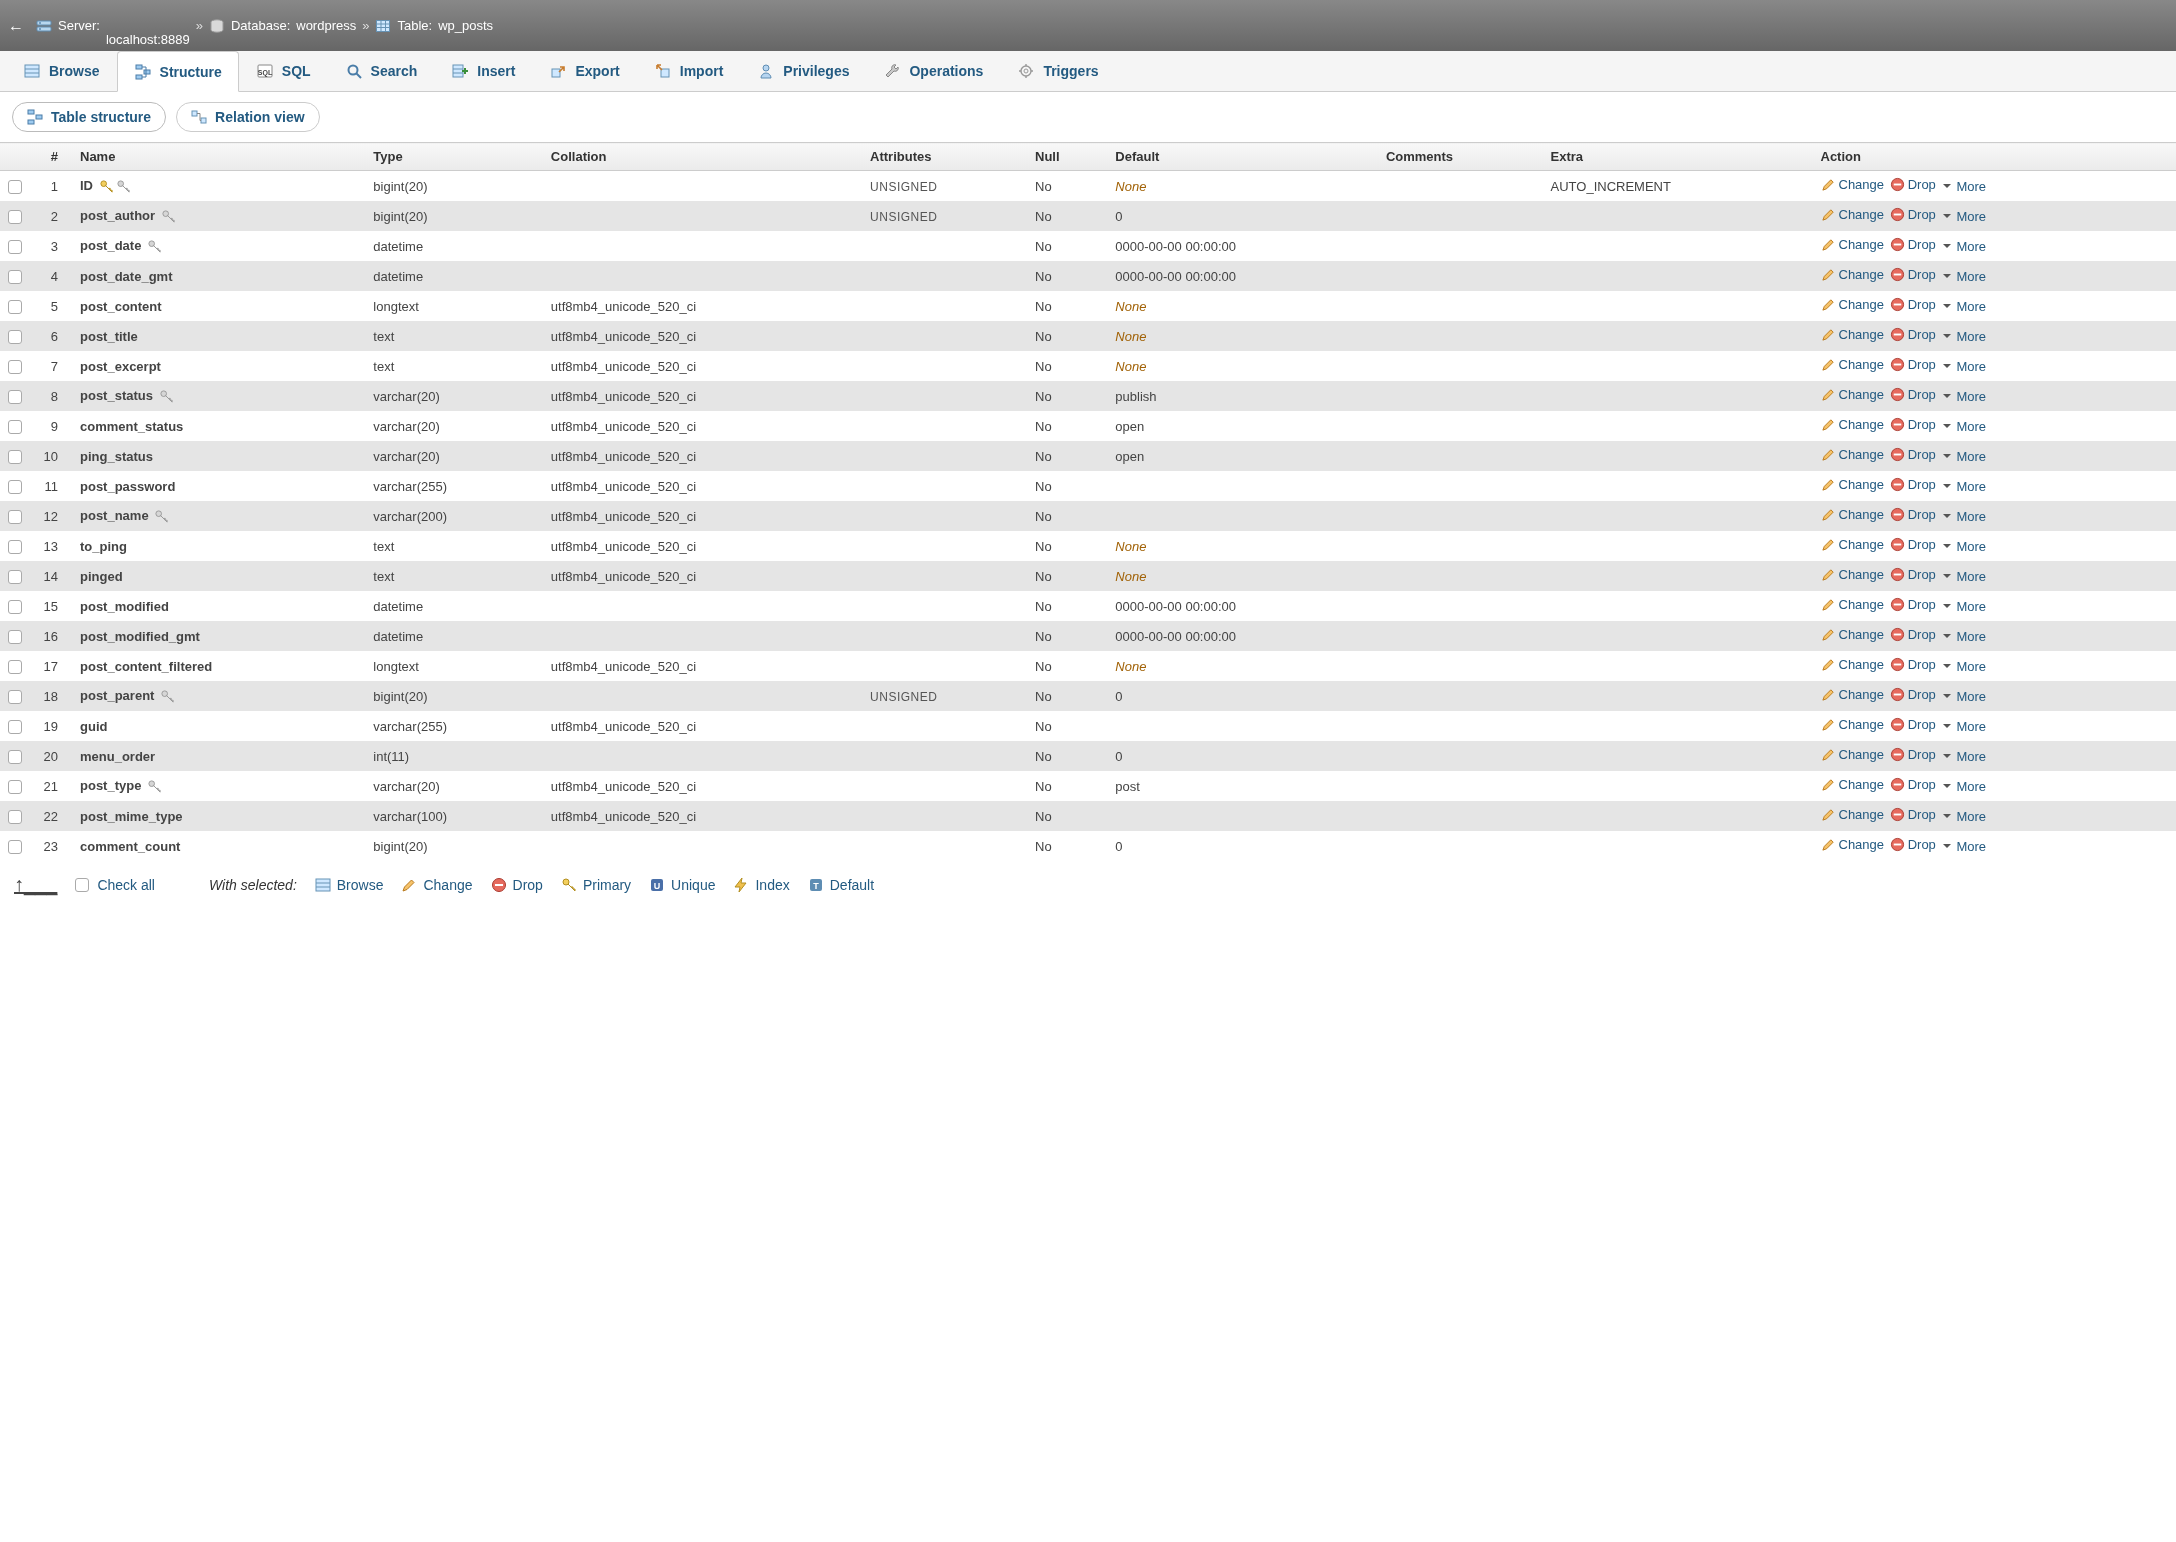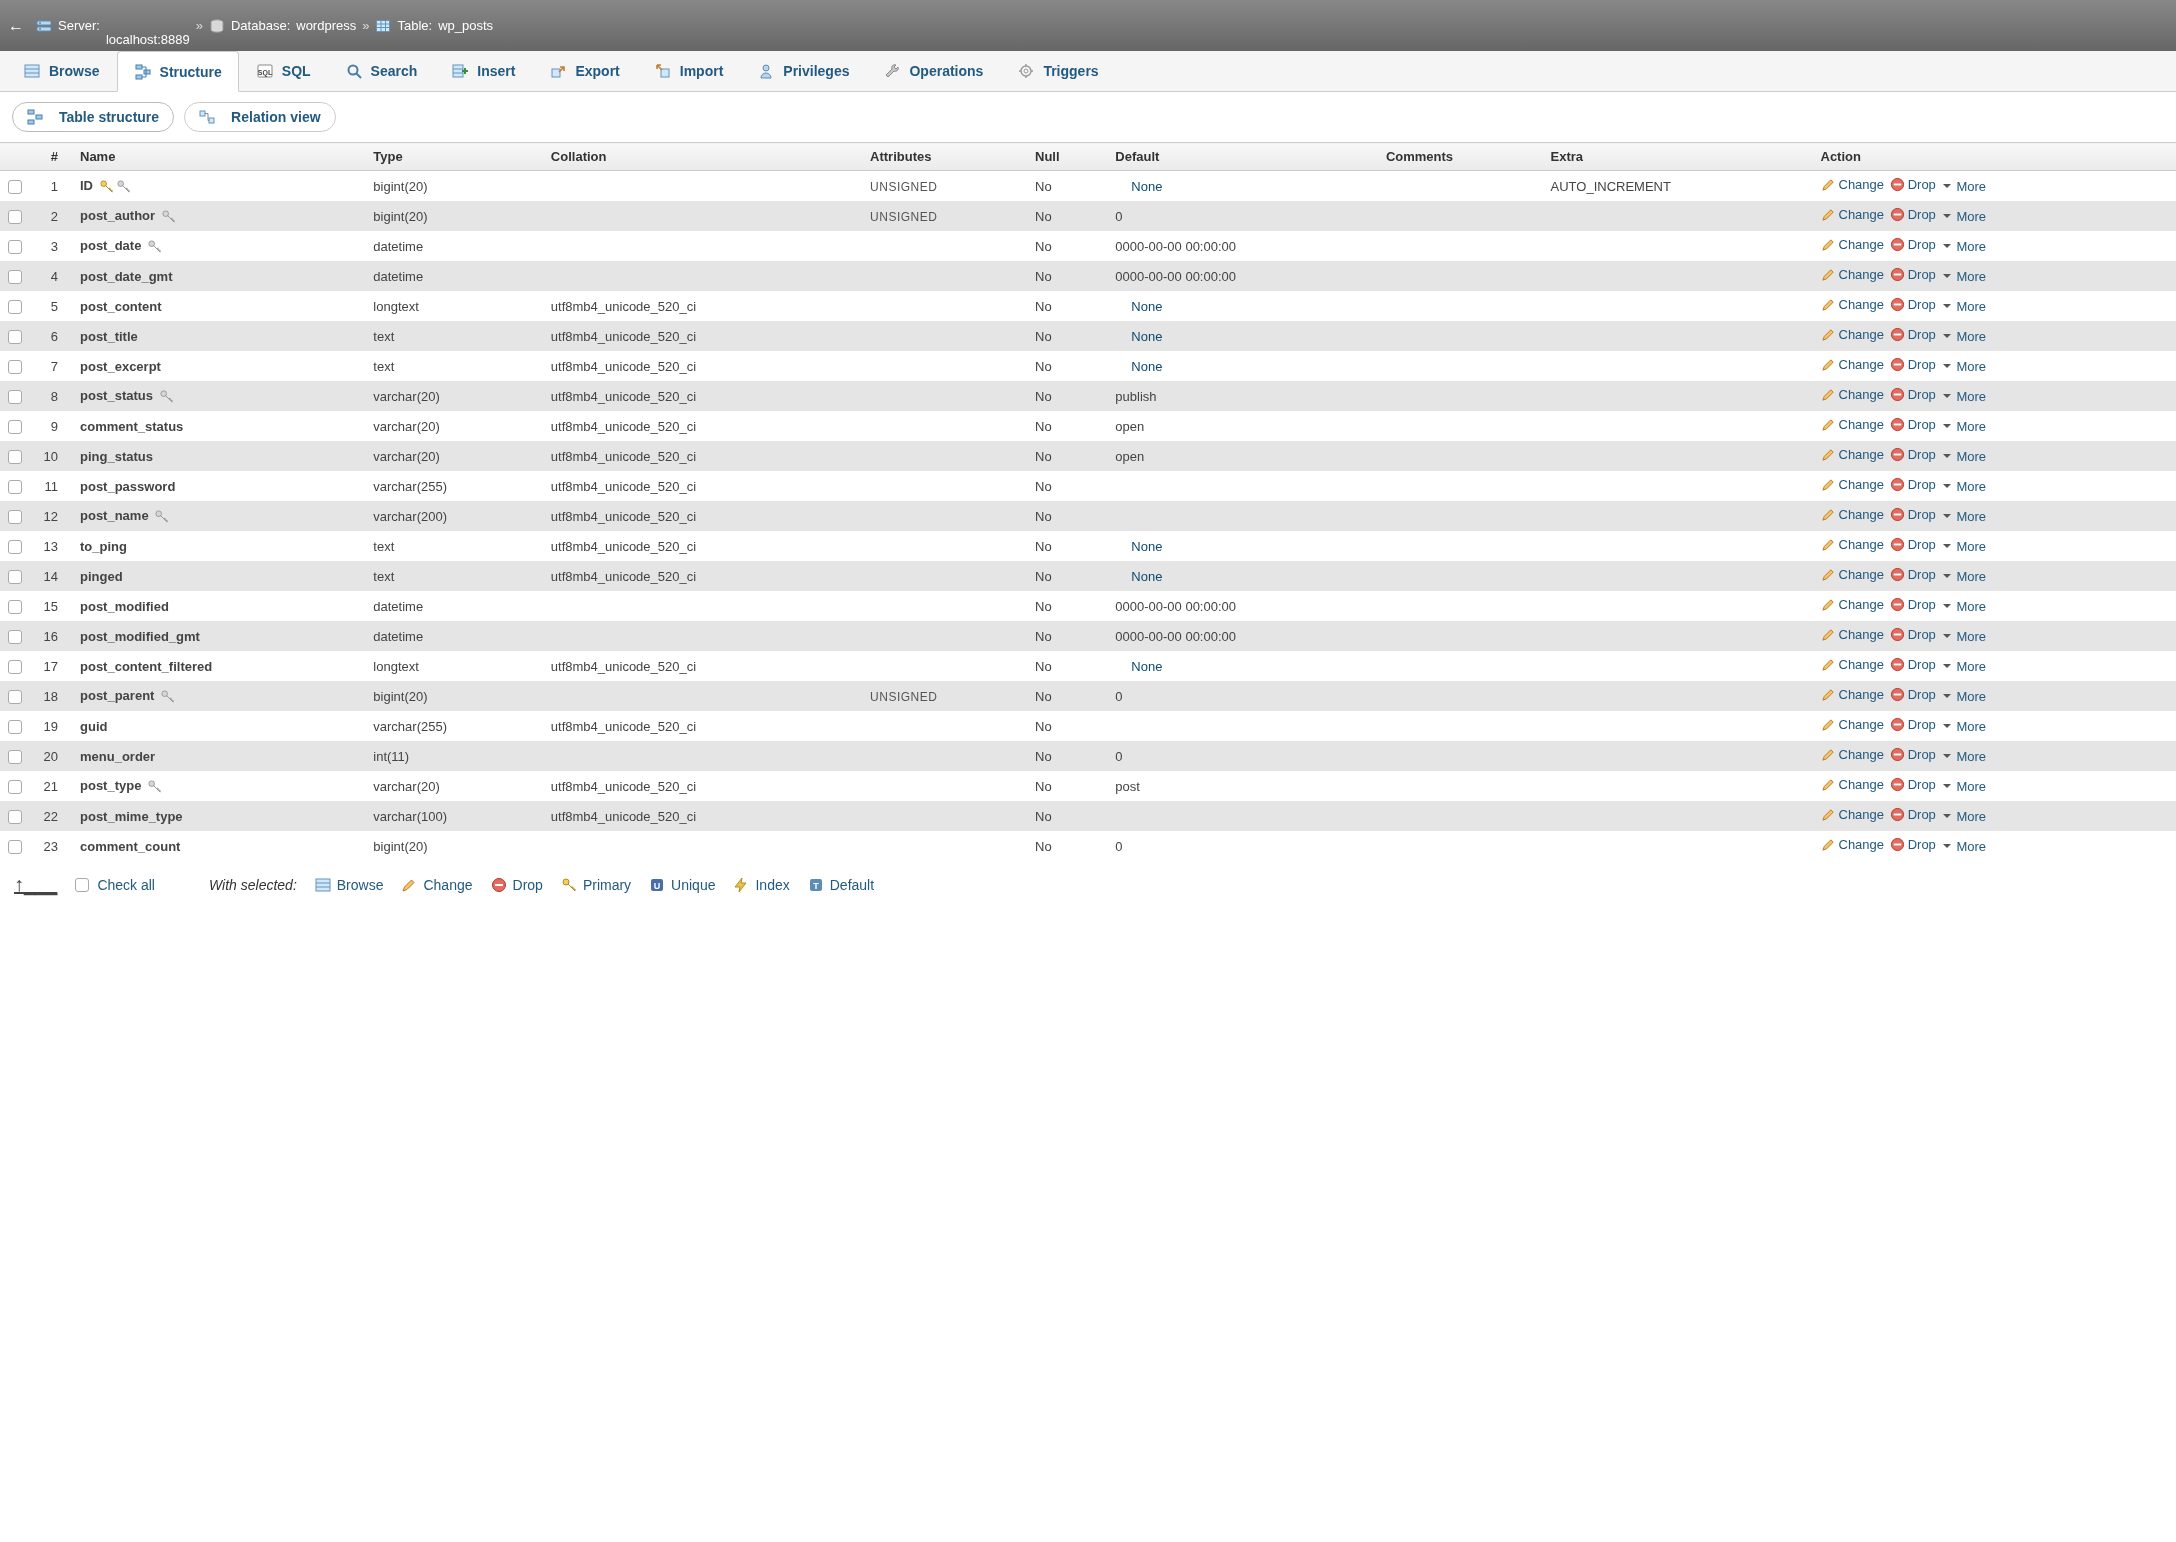--- a/index.html
+++ b/index.html
@@ -57,21 +57,21 @@
   .tab-icon { width:18px; height:18px; display:inline-flex; align-items:center; justify-content:center; }
   
   .subtoolbar {
     padding: 10px 12px;
     display: flex;
     gap: 10px;
   }
   .pillbtn {
     display: inline-flex;
     align-items: center;
-    gap: 16px;
+    gap: 8px;
     padding: 6px 14px;
     border: 1px solid #ccc;
     border-radius: 18px;
     background: #fff;
     color: #235a81;
     font-weight: 600;
     cursor: pointer;
     font-size: 14px;
   }
   .pillbtn.active {
@@ -96,21 +96,21 @@
   table.struct th.num, table.struct td.num { text-align: right; padding-right: 14px; width:42px; }
   table.struct td {
     padding: 6px 8px;
     border-bottom: 0;
     vertical-align: middle;
   }
   table.struct tbody tr.even { background: #e5e5e5; }
   table.struct tbody tr.odd  { background: #ffffff; }
   .colname { font-weight: 700; }
   .attr { font-variant: small-caps; letter-spacing: .5px; color:#555; font-size:12px;}
-  .def-none { color: #0c4a6e; margin-left: 16px; }
+  .def-none { font-style: italic; color: #a16207; }
   .actions { white-space: nowrap; }
   .actions a {
     color: #235a81;
     text-decoration: none;
     margin-right: 2px;
     display: inline-flex;
     align-items: center;
     gap: 3px;
     cursor: pointer;
   }

